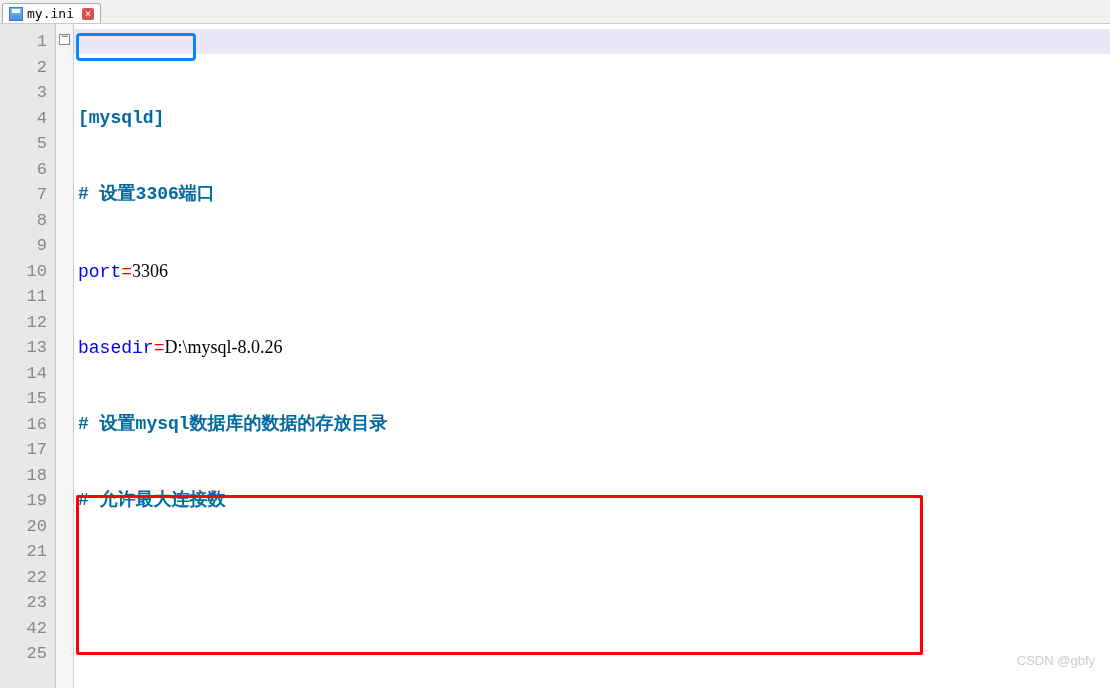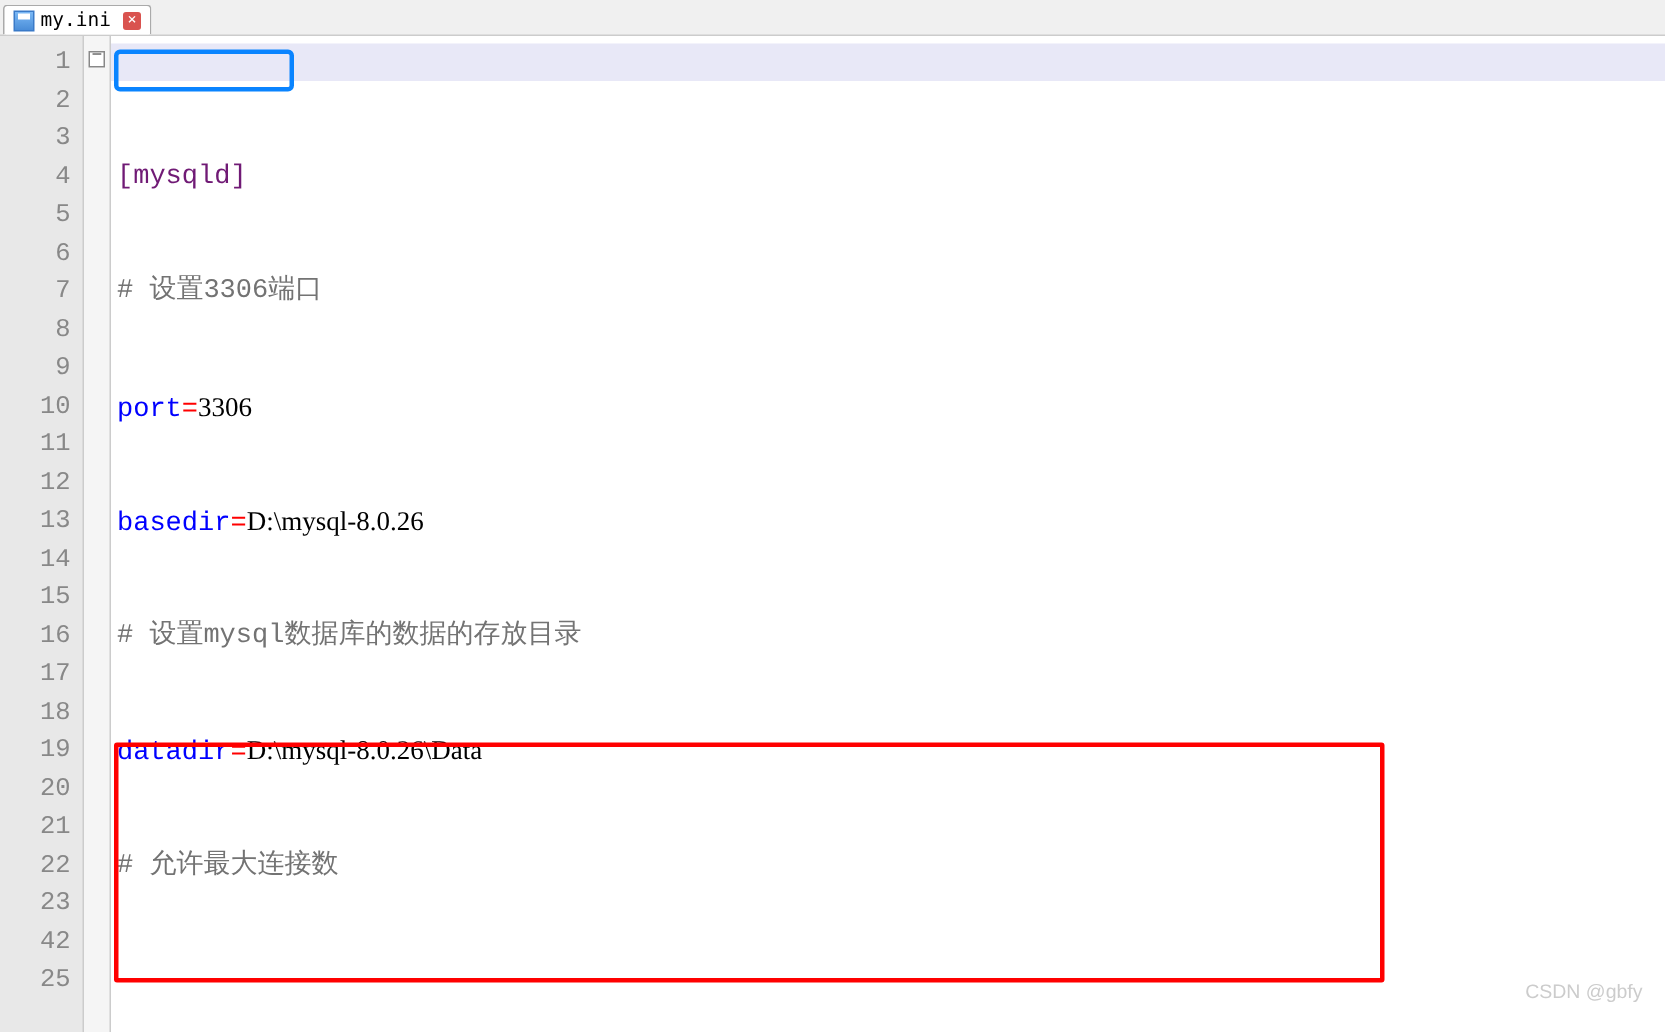--- a/index.html
+++ b/index.html
@@ -112,22 +112,22 @@
   right: 0;
   height: 25px;
   background: #e8e8f7;
   z-index: 0;
 }
 .code-line {
   position: relative;
   z-index: 1;
   height: 25.5px;
 }
-.section { color: #701a75; font-weight: normal; }
-.comment { color: #737373; }
+.section { color: #0369a1; font-weight: bold; }
+.comment { color: #0369a1; font-weight: bold; }
 .key { color: #0000ff; }
 .eq { color: #ff0000; }
 .val { color: #000; font-family: Liberation Serif, serif; }
 .highlight-blue {
   position: absolute;
   top: 33px;
   left: 76px;
   width: 120px;
   height: 28px;
   border: 3px solid #0a84ff;
@@ -198,21 +198,20 @@
   <div class="fold">
     <div class="fold-box"></div>
   </div>
   <div class="code">
     <div class="line1-bg"></div>
     <div class="code-line"><span class="section">[mysqld]</span></div>
     <div class="code-line"><span class="comment"># 设置3306端口</span></div>
     <div class="code-line"><span class="key">port</span><span class="eq">=</span><span class="val">3306</span></div>
     <div class="code-line"><span class="key">basedir</span><span class="eq">=</span><span class="val">D:\mysql-8.0.26</span></div>
     <div class="code-line"><span class="comment"># 设置mysql数据库的数据的存放目录</span></div>
-    <div class="code-line"><span class="key">datadir</span><span class="eq">=</span><span class="val">D:\mysql-8.0.26\Data</span></div>
     <div class="code-line"><span class="comment"># 允许最大连接数</span></div>
     
     
     
     
     
     
     
     
     

